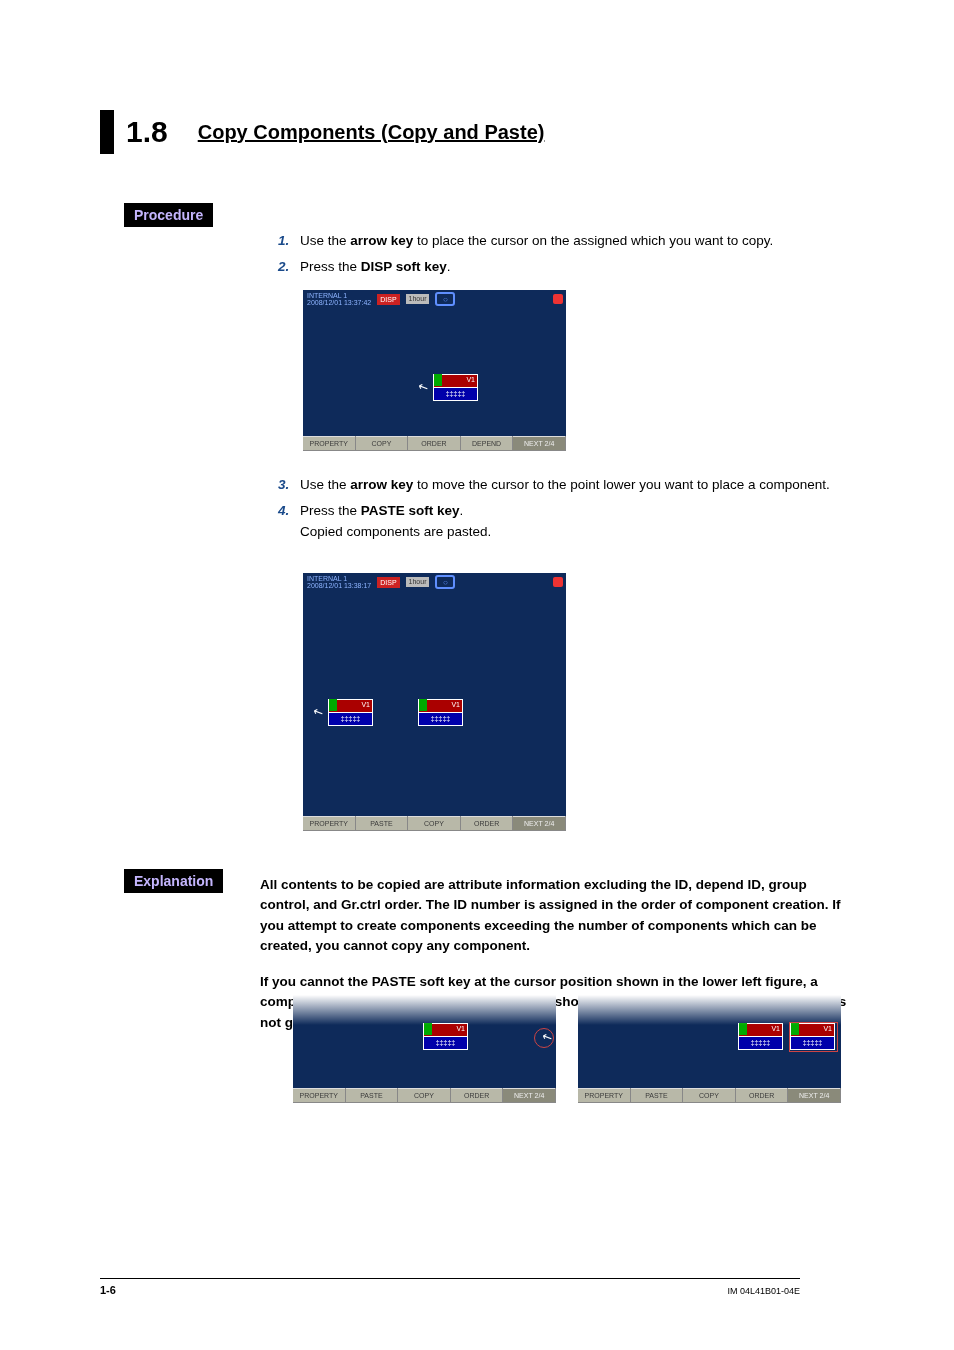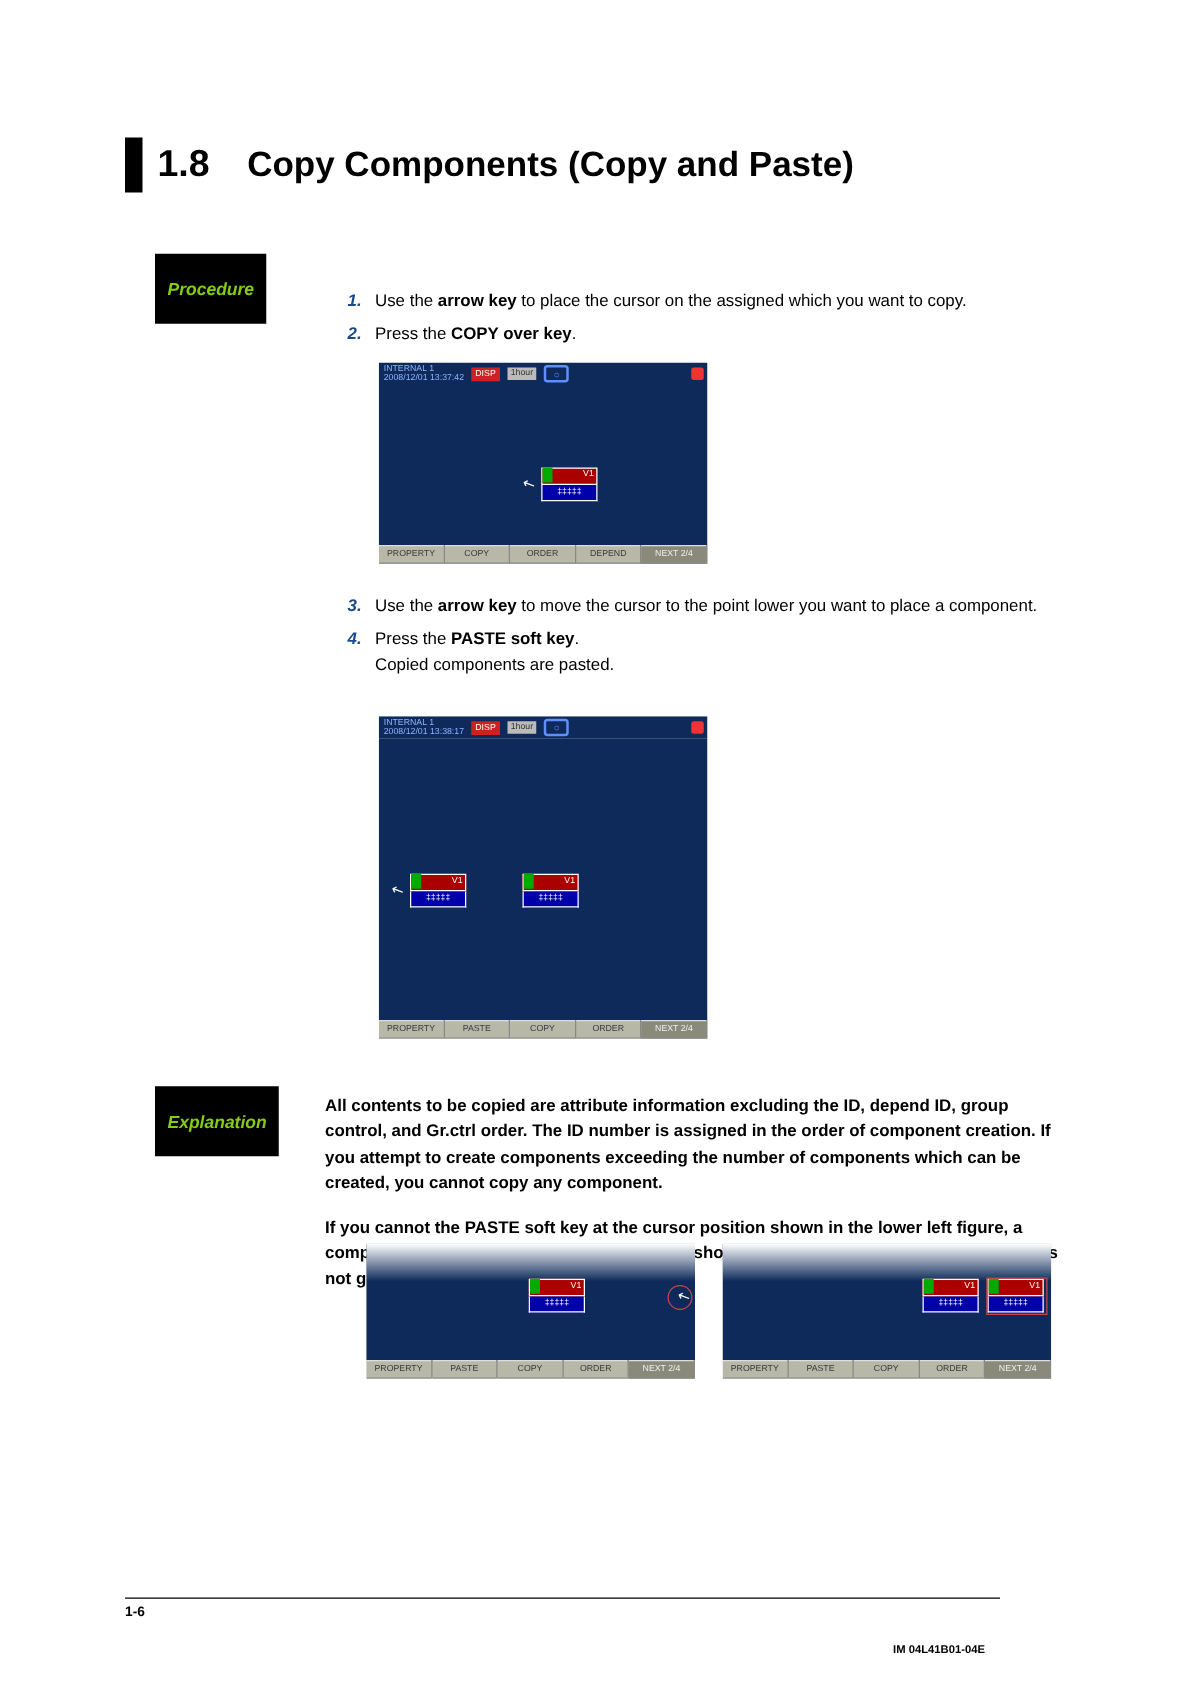--- a/index.html
+++ b/index.html
@@ -31,32 +31,32 @@
     height: 44px;
     background: #000;
     margin-right: 12px;
   }
   .title-num {
     font-size: 30px;
     font-weight: bold;
     margin-right: 30px;
   }
   .title-text {
-    font-size: 28px;
+    font-size: 20px;
     font-weight: bold;
+    text-decoration: underline;
   }
   
   .section-label {
     background: #000;
-    color: #84cc16;
+    color: #c4b5fd;
     font-size: 14px;
     font-weight: bold;
-    padding: 20px 10px;
+    padding: 4px 10px;
     display: inline-block;
-    font-style: italic;
   }
   .procedure-label {
     position: absolute;
     left: 124px;
     top: 203px;
   }
   .explanation-label {
     position: absolute;
     left: 124px;
     top: 846px;
@@ -259,25 +259,24 @@
   }
   .page-num {
     position: absolute;
     left: 100px;
     top: 1284px;
     font-size: 11px;
     font-weight: bold;
   }
   .doc-code {
     position: absolute;
-    right: 112px;
+    right: 100px;
     top: 1286px;
     font-size: 9px;
-    font-weight: bold;
-    margin-top: 28px;
+    font-weight: normal;
   }
 </style>
 </head>
 <body>
 
 <div class="page">
 
   <div class="title-wrap">
     <div class="title-bar"></div>
     <span class="title-num">1.8</span>
@@ -289,21 +288,21 @@
   <div class="steps" style="top:231px;">
     <div class="step-row">
       <div class="step-num">1.</div>
       <div class="step-body">
         <span>Use the </span><b>arrow key</b><span> to place the cursor on the assigned which you want to copy.</span>
       </div>
     </div>
     <div class="step-row">
       <div class="step-num">2.</div>
       <div class="step-body">
-        <span>Press the </span><b>COPY over key</b><span>.</span>
+        <span>Press the </span><b>DISP soft key</b><span>.</span>
       </div>
     </div>
   </div>
 
   <div class="device sh1">
     <div class="dev-top">
       <div style="line-height:1;">
         <div>INTERNAL 1</div>
         <div>2008/12/01 13:37:42</div>
       </div>

